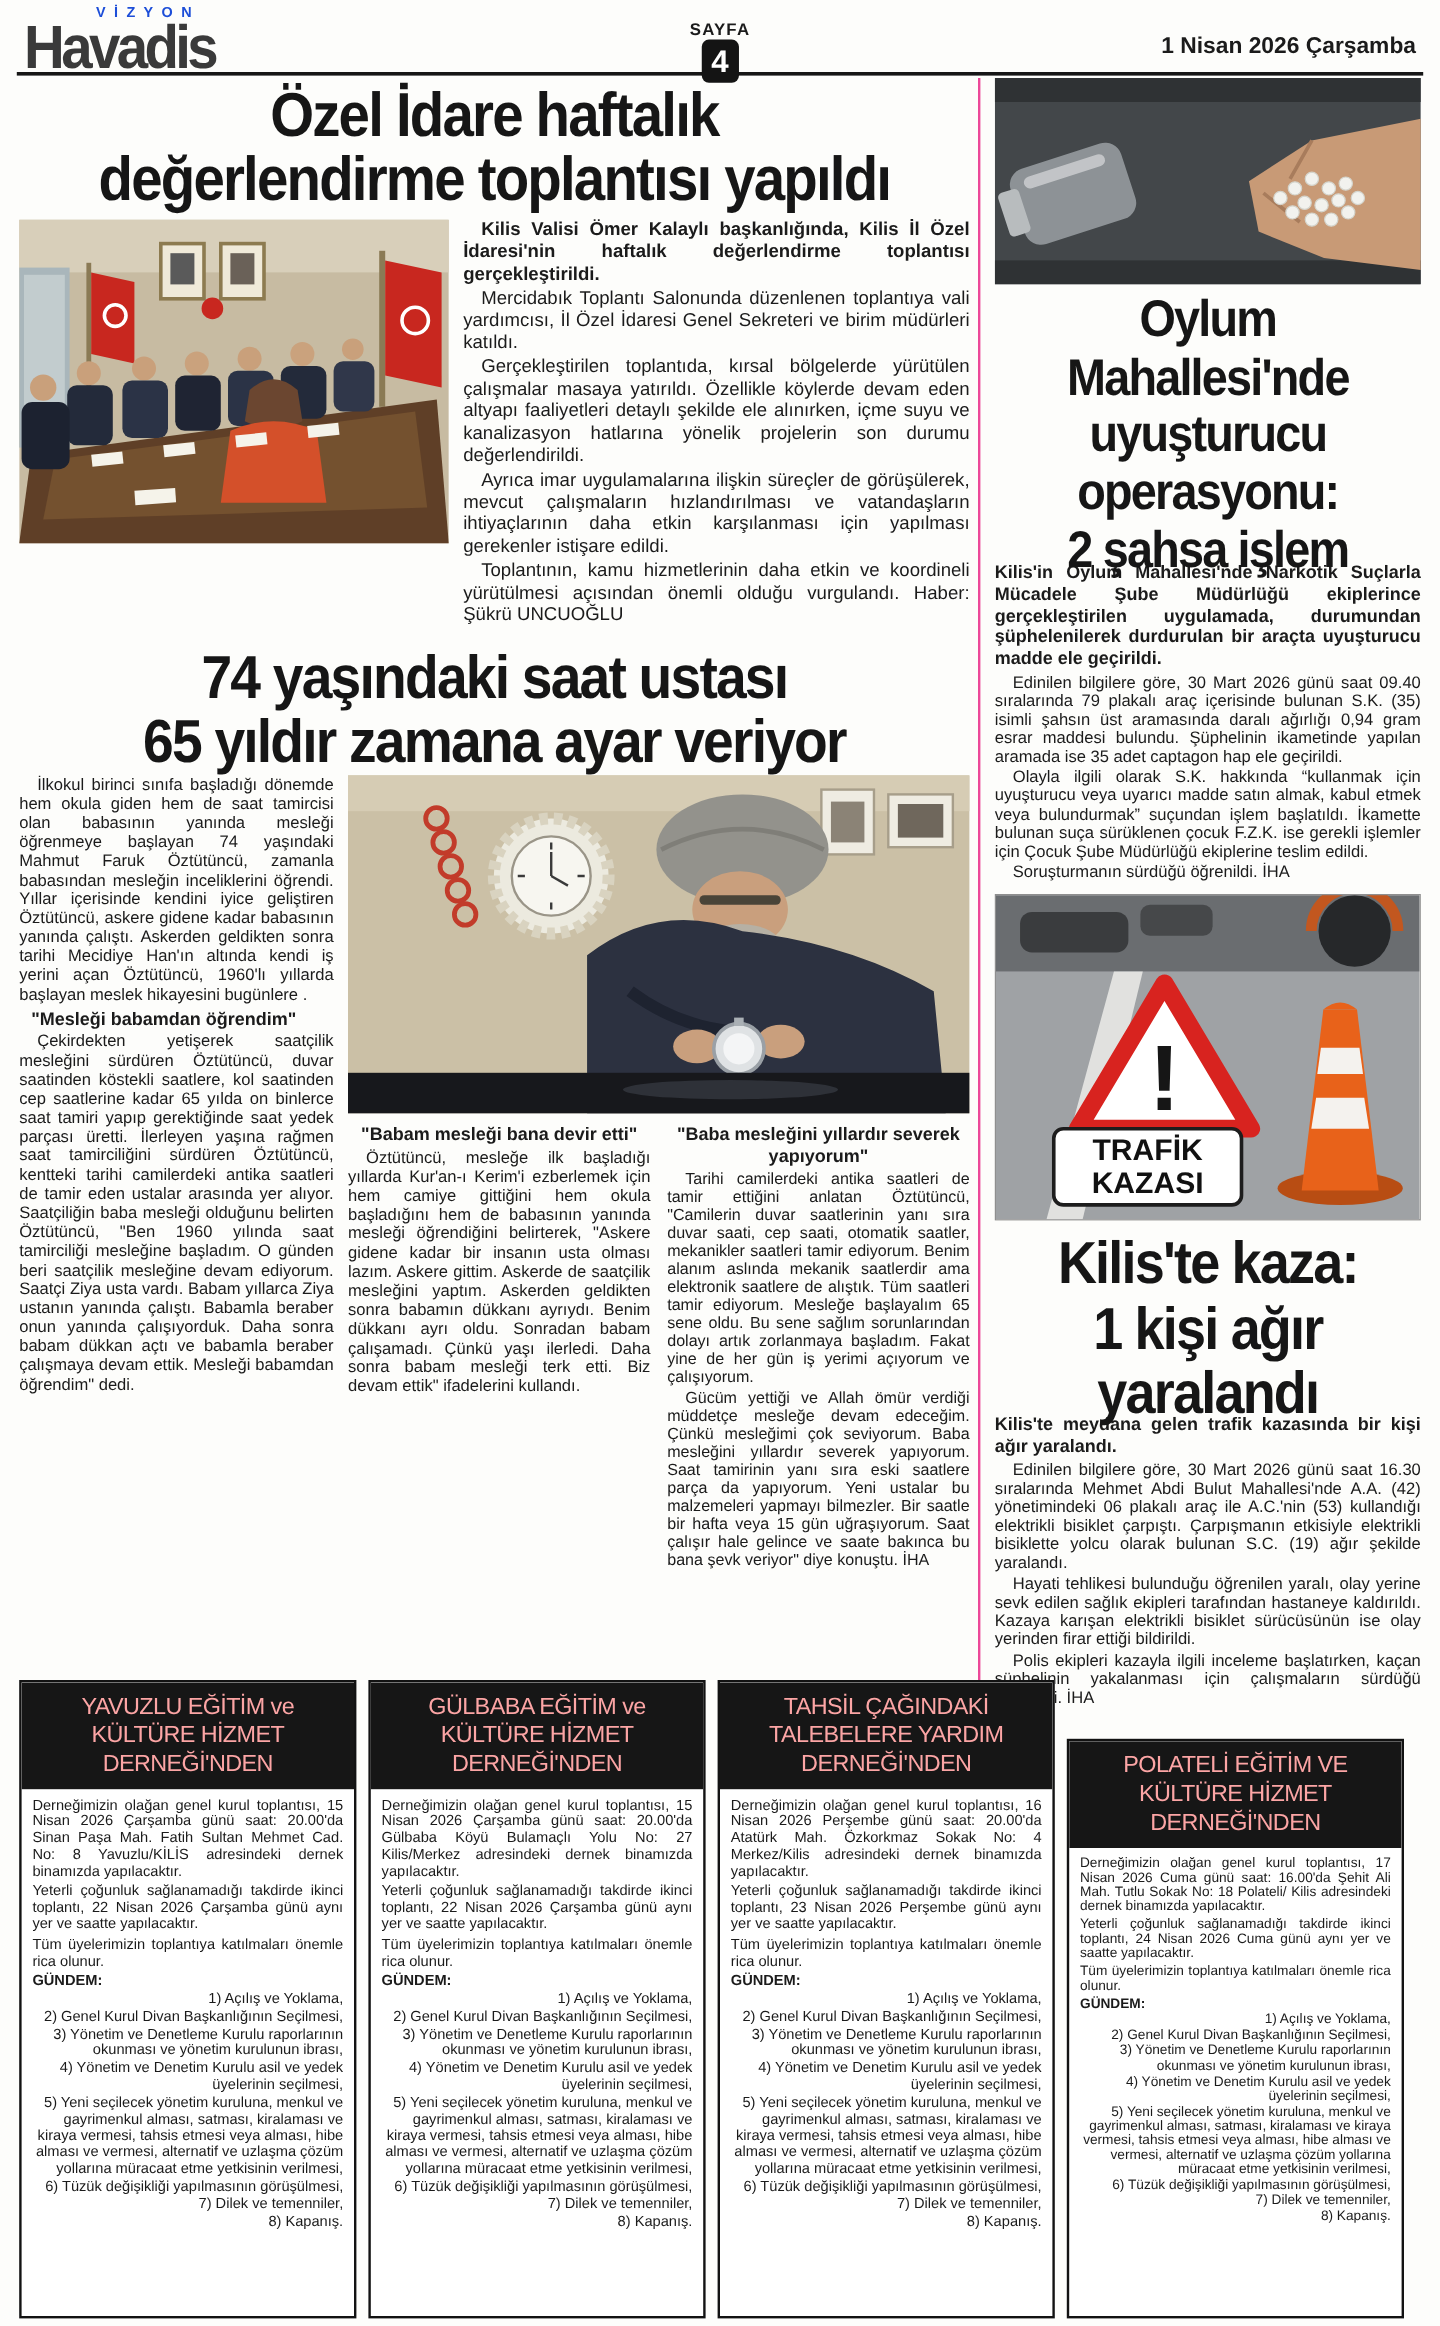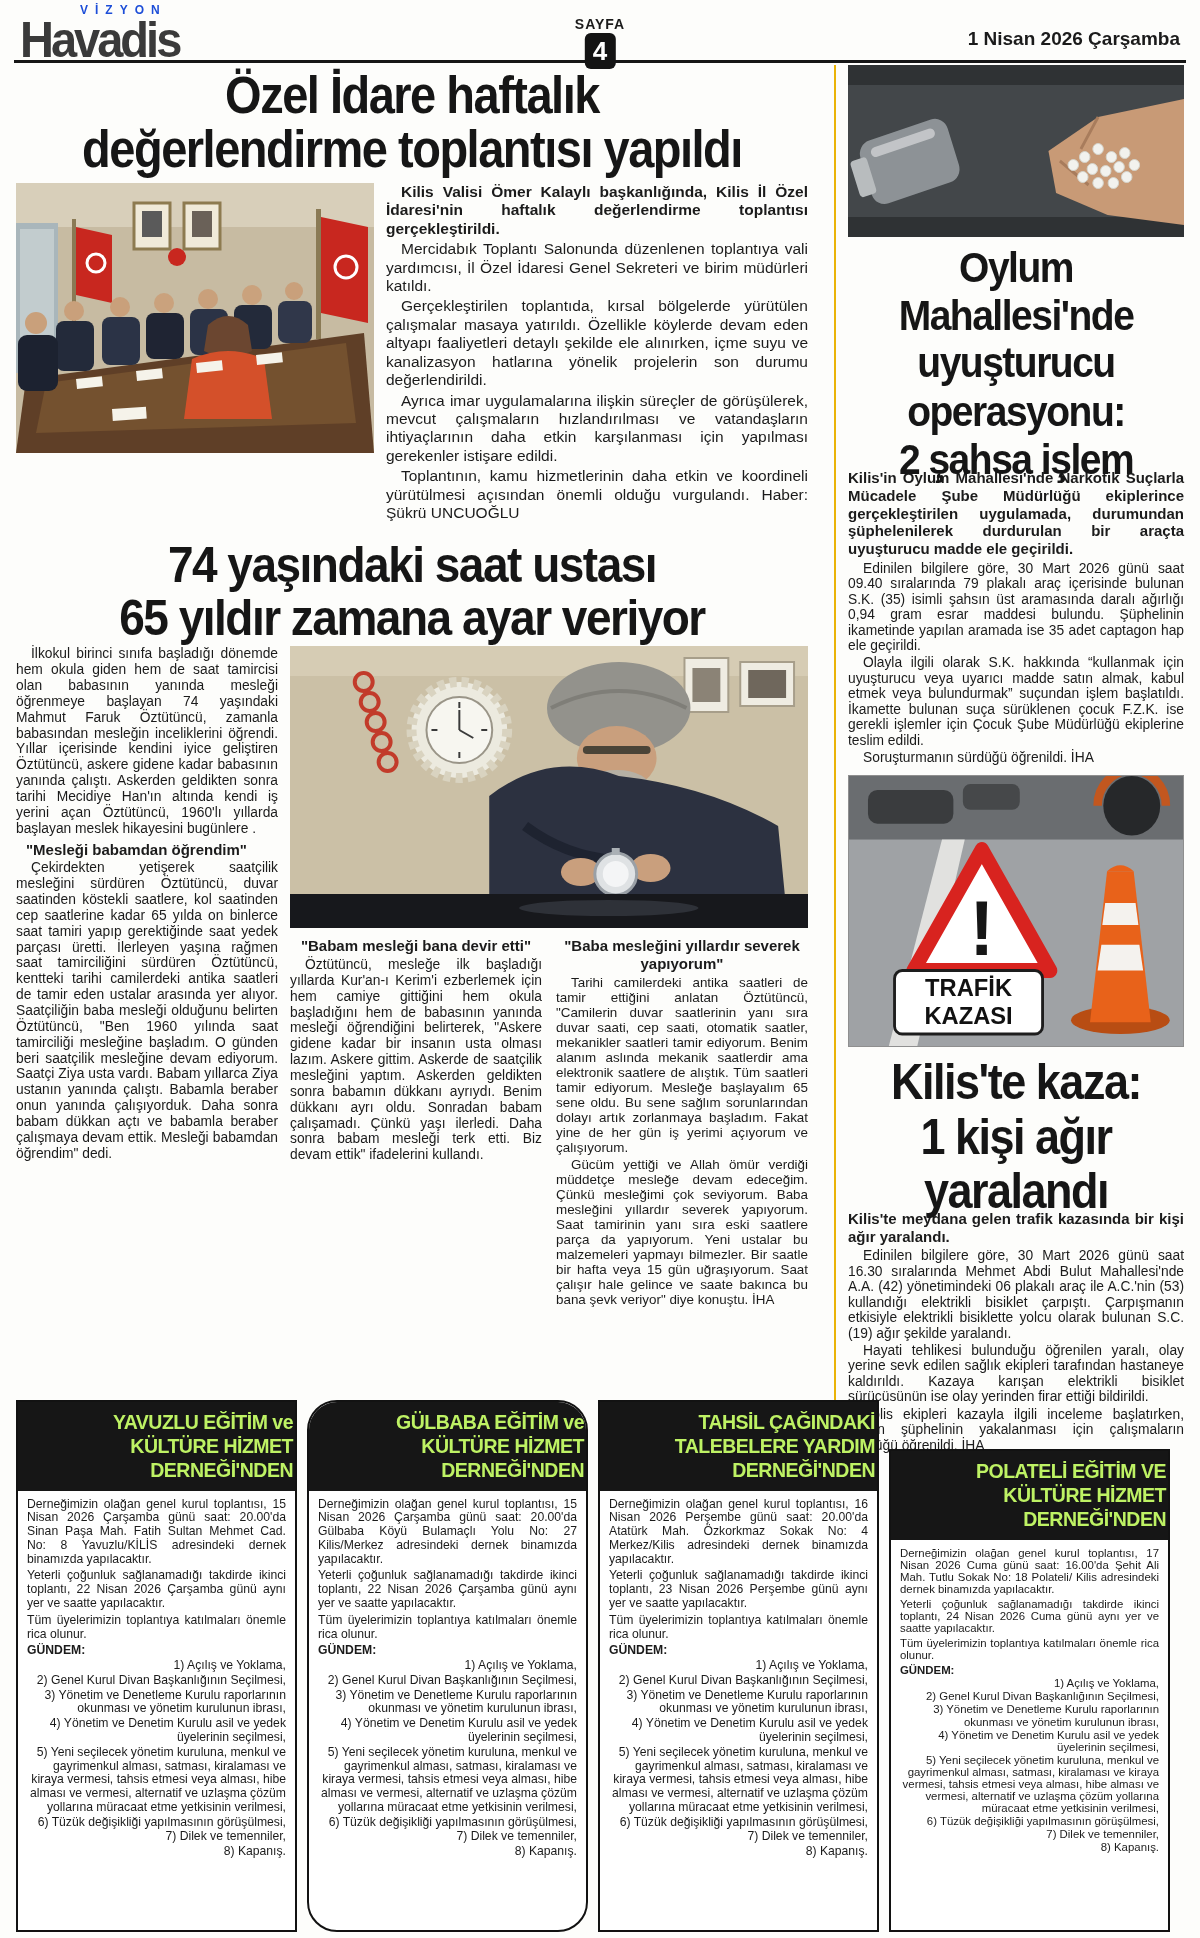--- a/index.html
+++ b/index.html
@@ -13,21 +13,21 @@
   .brand-top{font-size:12px;font-weight:bold;letter-spacing:7px;color:#1d4ed8;margin-left:60px;}
   .brand-main{font-size:47px;font-weight:bold;letter-spacing:-3px;color:#3a3a3a;line-height:.92;transform:scaleY(1.08);transform-origin:left top;}
   .sayfa{position:absolute;left:50%;transform:translateX(-50%);top:16px;text-align:center;z-index:2;}
   .sayfa-label{font-size:14px;font-weight:bold;letter-spacing:1px;}
   .sayfa-num{width:31px;height:36px;background:#141414;color:#fff;font-size:26px;font-weight:bold;border-radius:6px;display:flex;align-items:center;justify-content:center;margin:1px auto 0;}
   .date{position:absolute;right:20px;bottom:10px;font-size:19px;font-weight:bold;}
   .rule{height:3px;background:#161616;margin:0 14px;}
   
   .content{display:flex;padding:2px 16px 0;}
   .leftzone{width:792px;flex:none;}
-  .rightzone{flex:1;border-left:2px solid #eab308;margin-left:26px;padding-left:12px;min-height:1352px;}
+  .rightzone{flex:1;border-left:2px solid #ec4899;margin-left:7px;padding-left:12px;min-height:1352px;}
   
   .hl{font-weight:bold;text-align:center;letter-spacing:-1.5px;line-height:1.04;transform:scaleY(1.1);transform-origin:center top;color:#161616;}
   .hl-a1{font-size:47px;margin:4px 30px 8px;}
   .hl-a2{font-size:46px;margin:14px 10px 6px;}
   .hl-drug{font-size:39px;line-height:1.12;margin:6px 0 8px;}
   .hl-crash{font-size:45px;line-height:1.1;margin:8px 0 6px;}
   
   .a1-row{display:flex;gap:12px;margin-top:16px;}
   .a1-photo{width:358px;height:270px;flex:none;}
   .a1-text{flex:1;font-size:15.5px;line-height:1.19;}
@@ -44,30 +44,30 @@
   .intro{font-weight:bold;text-align:justify;text-indent:13px;font-size:14.2px;}
   .subhead{font-weight:bold;font-size:15px;line-height:1.18;margin:4px 0 2px;text-indent:10px;}
   .subhead.center{text-align:center;text-indent:0;}
   
   .pills{height:172px;}
   .rt-lead{font-weight:bold;font-size:15px;line-height:1.18;text-align:justify;margin:2px 0 3px;}
   .rt-body{font-size:13.8px;line-height:1.12;}
   .trafik{height:272px;border:1px solid #8f8f8f;margin:10px 0 2px;box-sizing:border-box;}
   
   .ann{position:absolute;border:2px solid #121212;background:#fff;box-sizing:border-box;overflow:hidden;}
-  .ann-head{background:#161616;color:#bef264;text-align:right;font-weight:bold;padding:8px 2px;line-height:1.24;}
+  .ann-head{background:#161616;color:#fca5a5;text-align:center;font-weight:normal;padding:8px 2px;line-height:1.24;}
   .ann-head div{font-size:19.5px;letter-spacing:-0.5px;}
   .ann-body{padding:7px 9px 4px;text-align:justify;}
   .ann-body p{margin:0 0 3px;}
   #ann1 .ann-body,#ann2 .ann-body,#ann3 .ann-body{font-size:12.2px;line-height:1.13;}
   #ann4 .ann-body{font-size:11.4px;line-height:1.06;}
   .agenda-label{font-weight:bold;margin:2px 0 1px;}
   .agenda div{text-align:right;margin-bottom:1px;}
   #ann1{left:16px;top:1400px;width:281px;height:532px;}
-  #ann2{left:307px;top:1400px;width:281px;height:532px;border-radius:30px;}
+  #ann2{left:307px;top:1400px;width:281px;height:532px;}
   #ann3{left:598px;top:1400px;width:281px;height:532px;}
   #ann4{left:889px;top:1449px;width:281px;height:483px;}
   svg{display:block;width:100%;height:100%;}
 </style>
 </head>
 <body>
 
 <header class="mast">
   <div class="brand">
     <div class="brand-top">VİZYON</div>

